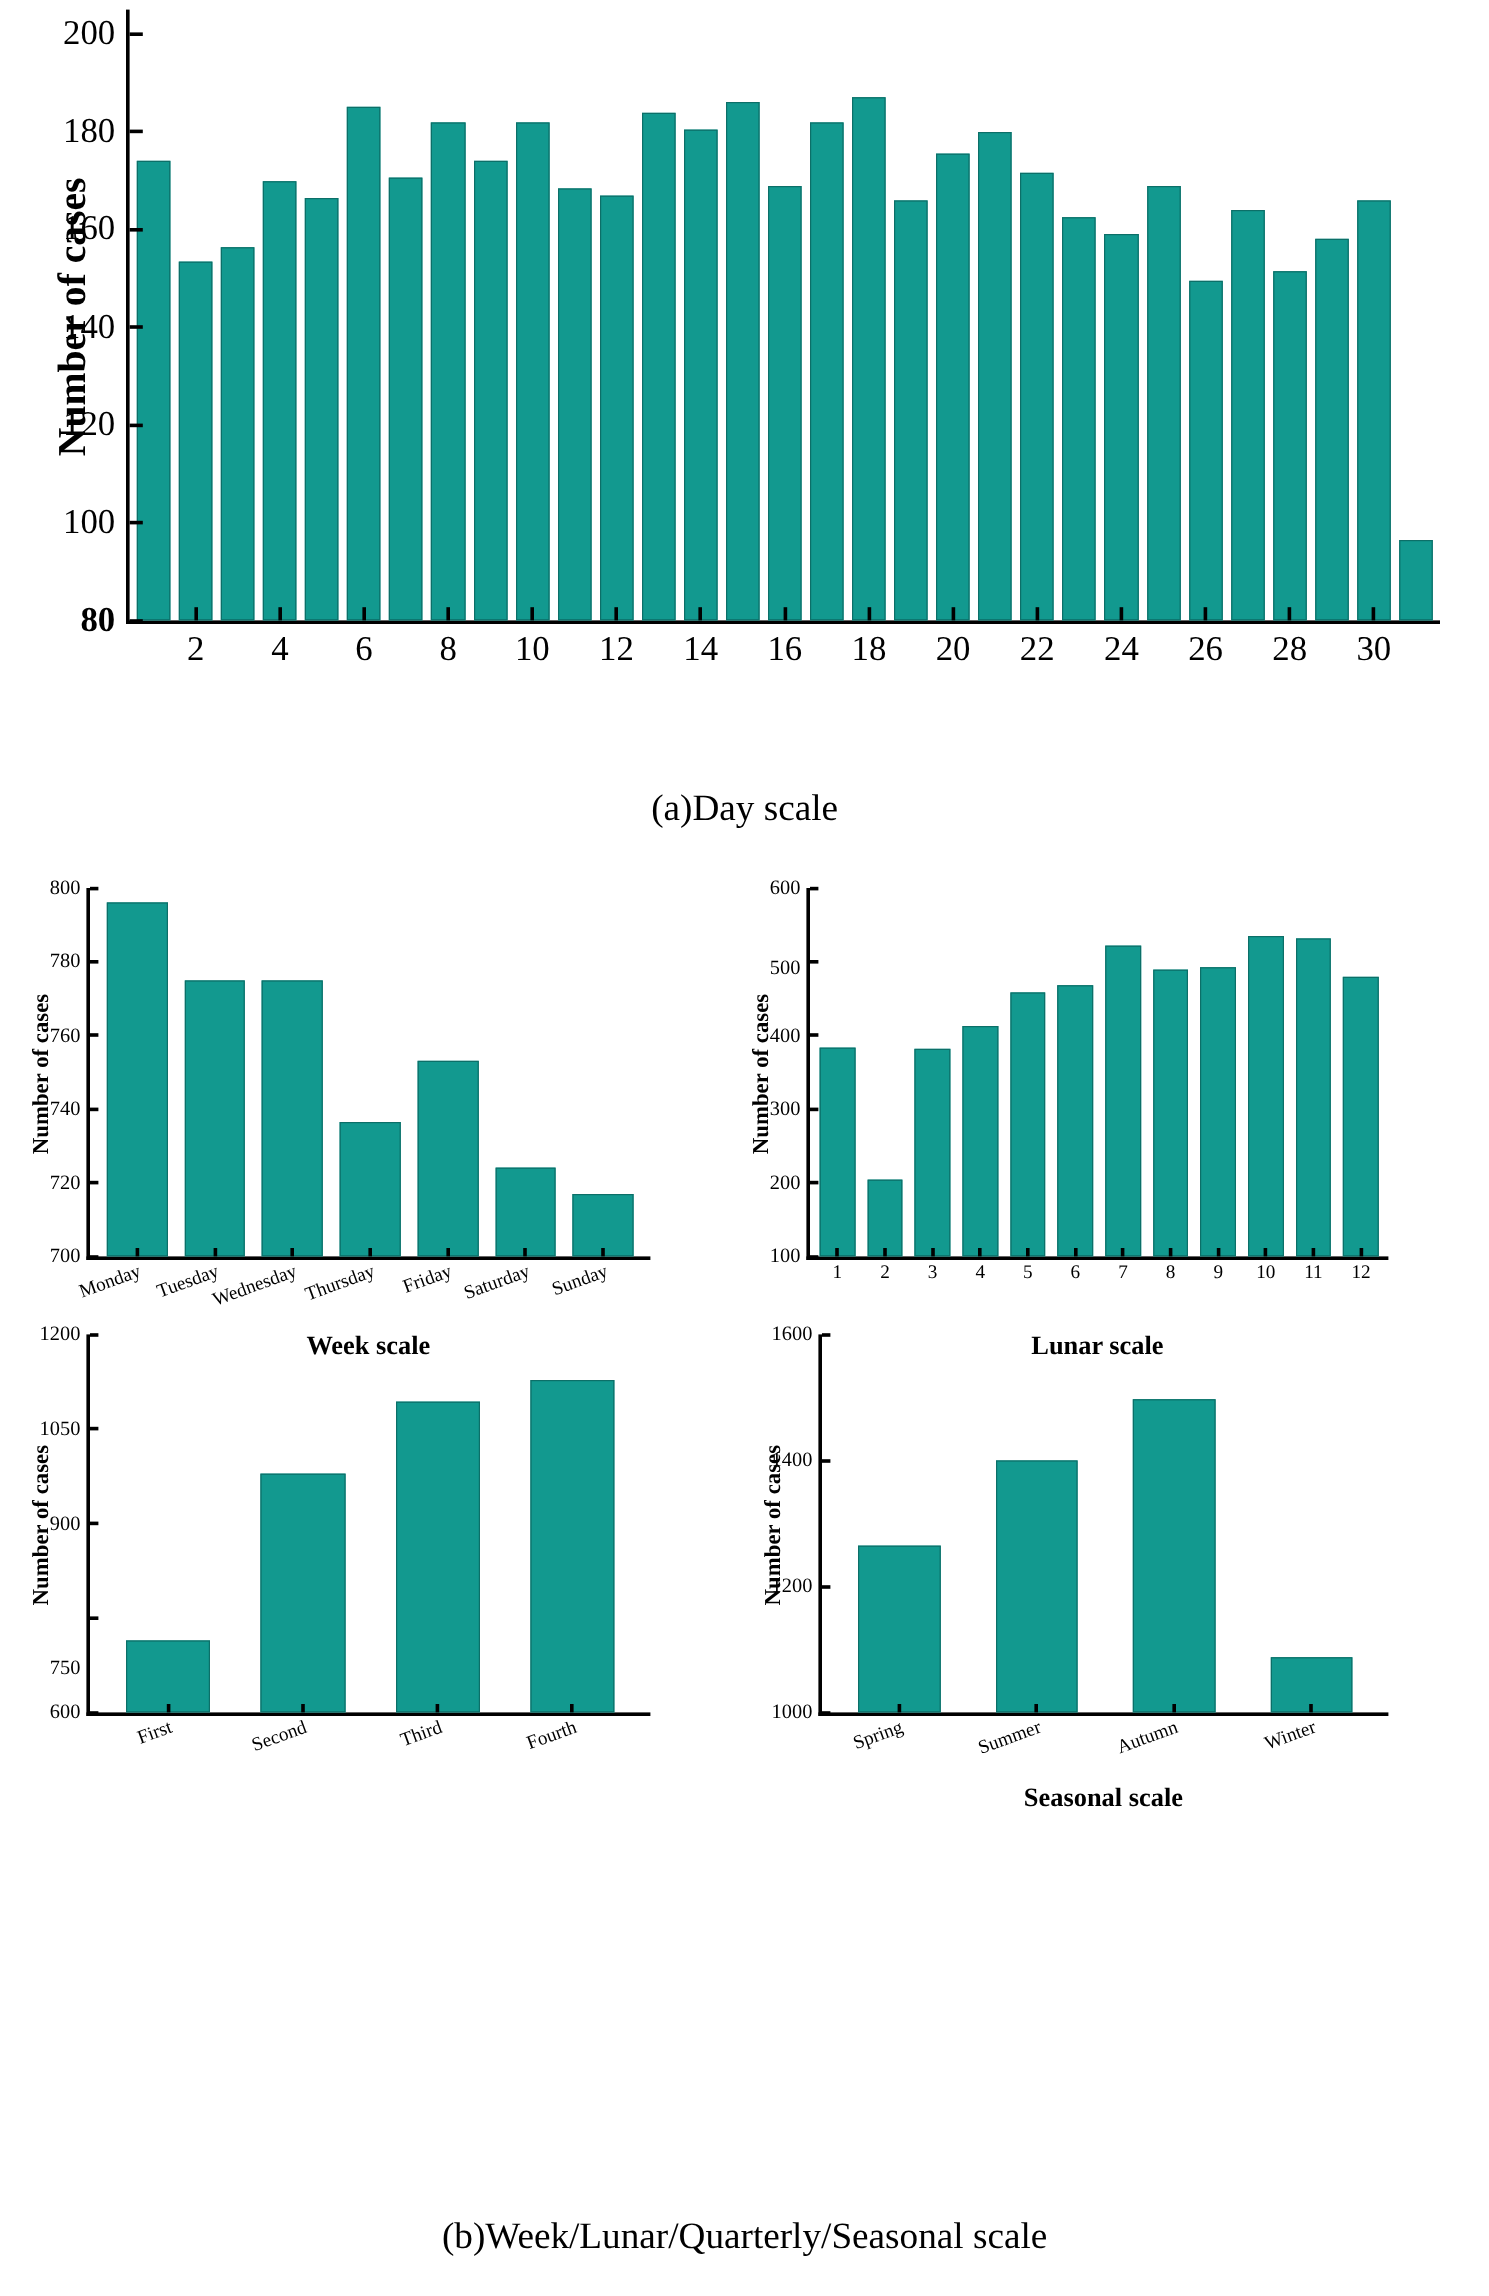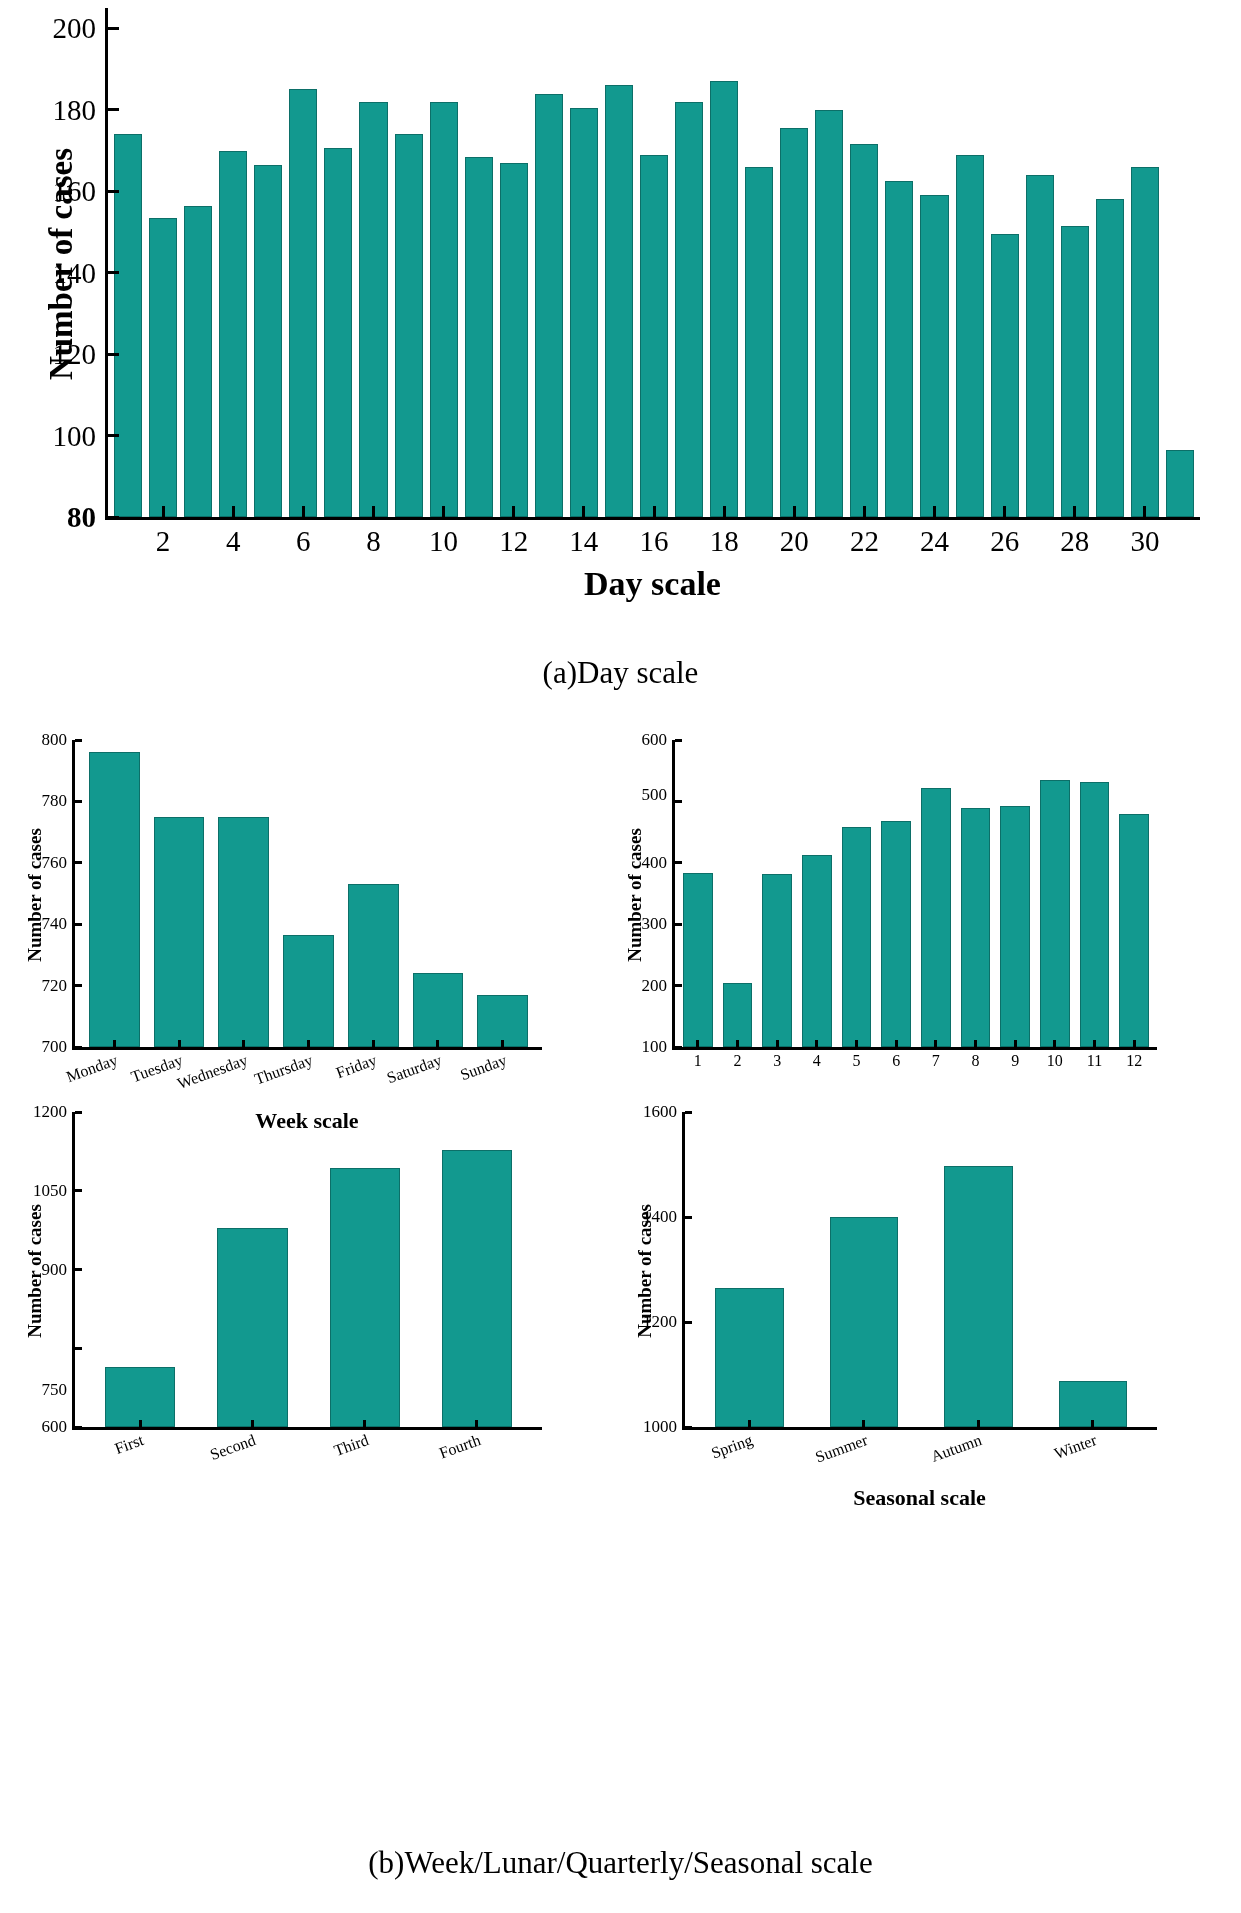--- a/index.html
+++ b/index.html
@@ -112,21 +112,20 @@
         <div class="xtick " style="left: 716.387px; width: 80px; top: 517px;">22</div>
         <div class="xtickmark" style="left: 825.016px; top: 498px; height: 11px;"></div>
         <div class="xtick " style="left: 786.516px; width: 80px; top: 517px;">24</div>
         <div class="xtickmark" style="left: 895.145px; top: 498px; height: 11px;"></div>
         <div class="xtick " style="left: 856.645px; width: 80px; top: 517px;">26</div>
         <div class="xtickmark" style="left: 965.274px; top: 498px; height: 11px;"></div>
         <div class="xtick " style="left: 926.774px; width: 80px; top: 517px;">28</div>
         <div class="xtickmark" style="left: 1035.4px; top: 498px; height: 11px;"></div>
         <div class="xtick " style="left: 996.903px; width: 80px; top: 517px;">30</div>
       </div>
-    <div class="xlab" id="xlabA" style="left:105px;top:565px;width:1095px;">Day scale</div>
   </div>
 
   <div class="caption" style="left:0;top:655px;">(a)Day scale</div>
 
   <div class="chart" id="panelWeek" style="left:0;top:728px;width:600px;height:390px;">
     <div class="ylab smallylab" id="ylabWeek" style="left: 24px; top: 322px; transform: rotate(-90deg); width: 310px; text-align: center;">Number of cases</div>
     <div class="plot" id="plotWeek" style="left:72px;top:12px;width:470px;height:310px;">
       <div class="bars" id="barsWeek" style="padding: 0px 14px; gap: 14px;">
           <div class="bar" title="Monday: 796" style="flex: 1 1 0px; height: 294.72px;"></div>
           <div class="bar" title="Tuesday: 775" style="flex: 1 1 0px; height: 230.25px;"></div>
@@ -184,21 +183,21 @@
           <div class="bar" title="12: 480" style="flex: 1 1 0px; height: 233.32px;"></div>
         </div>
     <div class="ytick smalltick" style="top: 307px; left: -52px; width: 44px;">100</div>
         <div class="ytickmark" style="top: 305.5px; left: 0px; width: 7px;"></div>
         <div class="ytick smalltick" style="top: 245.6px; left: -52px; width: 44px;">200</div>
         <div class="ytickmark" style="top: 244.1px; left: 0px; width: 7px;"></div>
         <div class="ytick smalltick" style="top: 184.2px; left: -52px; width: 44px;">300</div>
         <div class="ytickmark" style="top: 182.7px; left: 0px; width: 7px;"></div>
         <div class="ytick smalltick" style="top: 122.8px; left: -52px; width: 44px;">400</div>
         <div class="ytickmark" style="top: 121.3px; left: 0px; width: 7px;"></div>
-        <div class="ytick smalltick" style="top: 55px; left: -52px; width: 44px;">500</div>
+        <div class="ytick smalltick" style="top: 67px; left: -52px; width: 44px;">500</div>
         <div class="ytickmark" style="top: 59.9px; left: 0px; width: 7px;"></div>
         <div class="ytick smalltick" style="top: 0px; left: -52px; width: 44px;">600</div>
         <div class="ytickmark" style="top: -1.5px; left: 0px; width: 7px;"></div>
         <div class="xtickmark" style="left: 21.3333px; top: 300px; height: 7px;"></div>
         <div class="xtick smallxtick" style="left: -17.1667px; width: 80px; top: 312px;">1</div>
         <div class="xtickmark" style="left: 61px; top: 300px; height: 7px;"></div>
         <div class="xtick smallxtick" style="left: 22.5px; width: 80px; top: 312px;">2</div>
         <div class="xtickmark" style="left: 100.667px; top: 300px; height: 7px;"></div>
         <div class="xtick smallxtick" style="left: 62.1667px; width: 80px; top: 312px;">3</div>
         <div class="xtickmark" style="left: 140.333px; top: 300px; height: 7px;"></div>
@@ -213,20 +212,21 @@
         <div class="xtick smallxtick" style="left: 260.5px; width: 80px; top: 312px;">8</div>
         <div class="xtickmark" style="left: 338.667px; top: 300px; height: 7px;"></div>
         <div class="xtick smallxtick" style="left: 300.167px; width: 80px; top: 312px;">9</div>
         <div class="xtickmark" style="left: 378.333px; top: 300px; height: 7px;"></div>
         <div class="xtick smallxtick" style="left: 339.833px; width: 80px; top: 312px;">10</div>
         <div class="xtickmark" style="left: 418px; top: 300px; height: 7px;"></div>
         <div class="xtick smallxtick" style="left: 379.5px; width: 80px; top: 312px;">11</div>
         <div class="xtickmark" style="left: 457.667px; top: 300px; height: 7px;"></div>
         <div class="xtick smallxtick" style="left: 419.167px; width: 80px; top: 312px;">12</div>
       </div>
+    <div class="xlab smallxlab" style="left:72px;top:380px;width:485px;">Lunar scale</div>
   </div>
 
   <div class="chart" id="panelQuarter" style="left:0;top:1100px;width:600px;height:420px;">
     <div class="ylab smallylab" id="ylabQuarter" style="left: 24px; top: 330px; transform: rotate(-90deg); width: 318px; text-align: center;">Number of cases</div>
     <div class="plot" id="plotQuarter" style="left:72px;top:12px;width:470px;height:318px;">
       <div class="bars" id="barsQuarter" style="padding: 0px 30px; gap: 42px;">
           <div class="bar" title="First: 714" style="flex: 1 1 0px; height: 59.85px;"></div>
           <div class="bar" title="Second: 980" style="flex: 1 1 0px; height: 199.5px;"></div>
           <div class="bar" title="Third: 1093" style="flex: 1 1 0px; height: 258.825px;"></div>
           <div class="bar" title="Fourth: 1128" style="flex: 1 1 0px; height: 277.2px;"></div>

